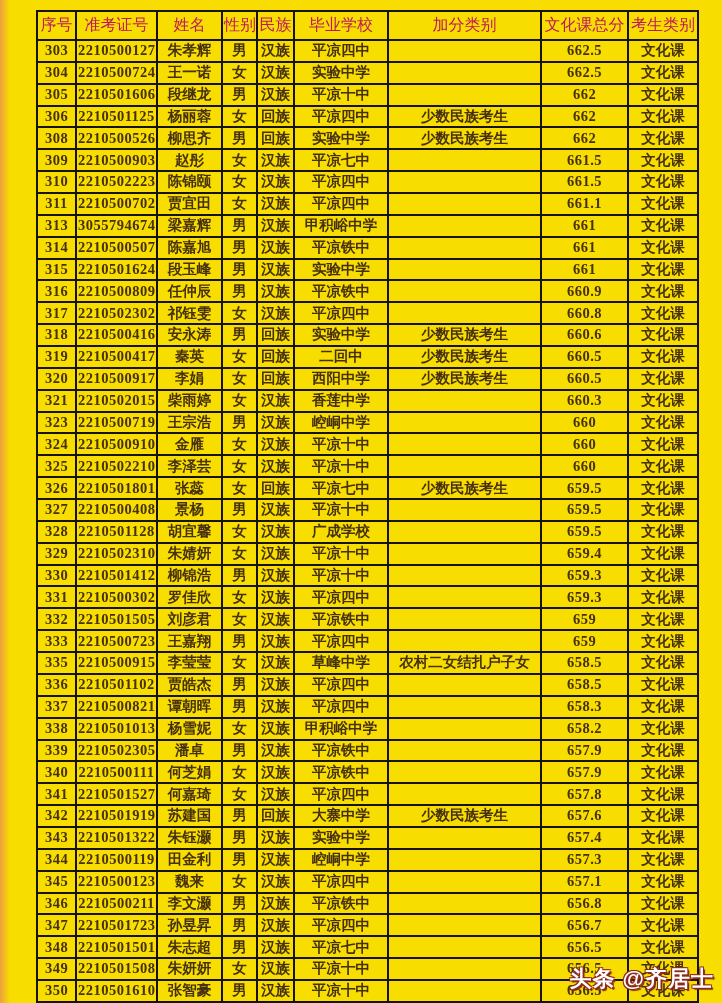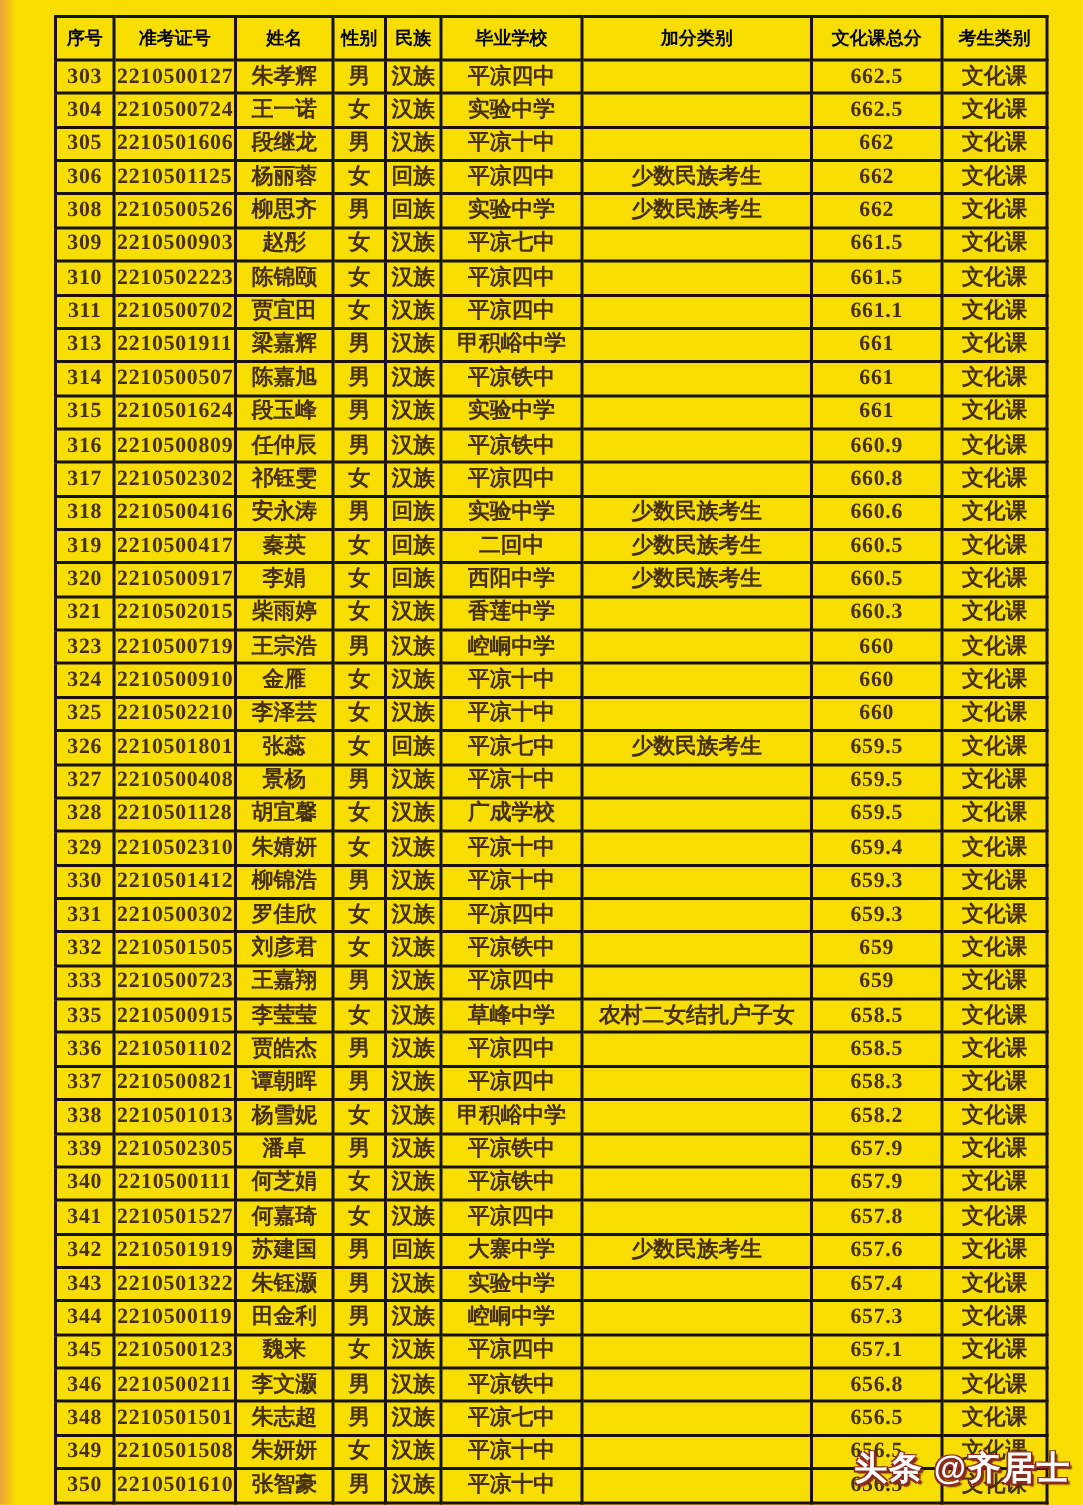--- a/index.html
+++ b/index.html
@@ -22,21 +22,21 @@
   }
   th, td {
     border:2px solid #17120a;
     padding:0 1px;
     text-align:center; vertical-align:middle;
     overflow:hidden; white-space:nowrap;
     line-height:1.05;
   }
   th {
     font-family:"Liberation Sans","DejaVu Sans",sans-serif;
-    font-weight:bold; font-size:12px; color:#000000;
+    font-weight:normal; font-size:16px; color:#be185d;
   }
   td { font-size:14.5px; color:#46300e; font-weight:bold; }
   thead tr { height:29px; }
   td.num { letter-spacing:0.5px; }
   col.c0 { width:39px; }
   col.c1 { width:81px; }
   col.c2 { width:65px; }
   col.c3 { width:35px; }
   col.c4 { width:37px; }
   col.c5 { width:94px; }
@@ -169,21 +169,21 @@
         <td>贾宜田</td>
         <td>女</td>
         <td>汉族</td>
         <td>平凉四中</td>
         <td></td>
         <td class="num">661.1</td>
         <td>文化课</td>
       </tr>
       <tr>
         <td class="num">313</td>
-        <td class="num">2210501911</td>
+        <td class="num">3055794674</td>
         <td>梁嘉辉</td>
         <td>男</td>
         <td>汉族</td>
         <td>甲积峪中学</td>
         <td></td>
         <td class="num">661</td>
         <td>文化课</td>
       </tr>
       <tr>
         <td class="num">314</td>
@@ -517,20 +517,31 @@
       </tr>
       <tr>
         <td class="num">346</td>
         <td class="num">2210500211</td>
         <td>李文灏</td>
         <td>男</td>
         <td>汉族</td>
         <td>平凉铁中</td>
         <td></td>
         <td class="num">656.8</td>
+        <td>文化课</td>
+      </tr>
+      <tr>
+        <td class="num">347</td>
+        <td class="num">2210501723</td>
+        <td>孙昱昇</td>
+        <td>男</td>
+        <td>汉族</td>
+        <td>平凉四中</td>
+        <td></td>
+        <td class="num">656.7</td>
         <td>文化课</td>
       </tr>
       <tr>
         <td class="num">348</td>
         <td class="num">2210501501</td>
         <td>朱志超</td>
         <td>男</td>
         <td>汉族</td>
         <td>平凉七中</td>
         <td></td>

